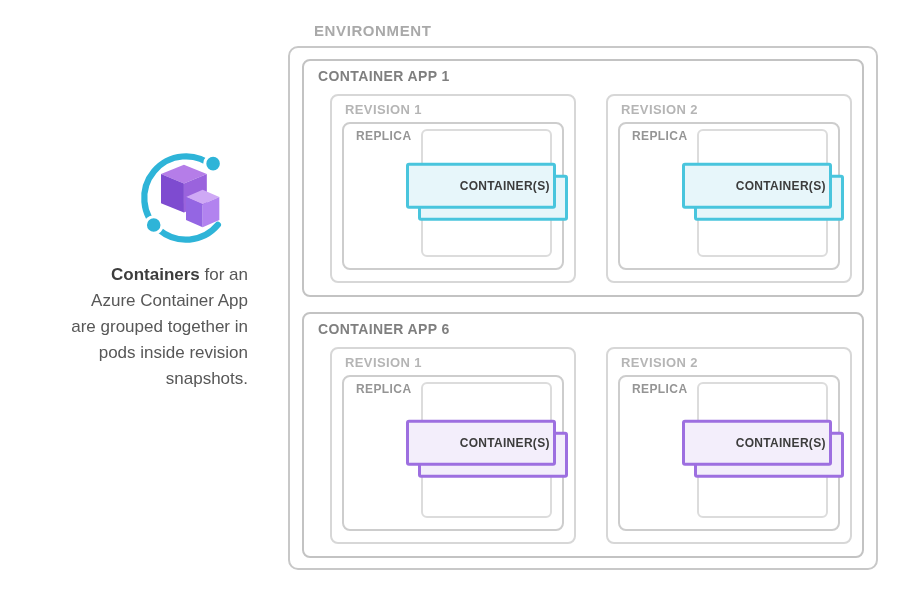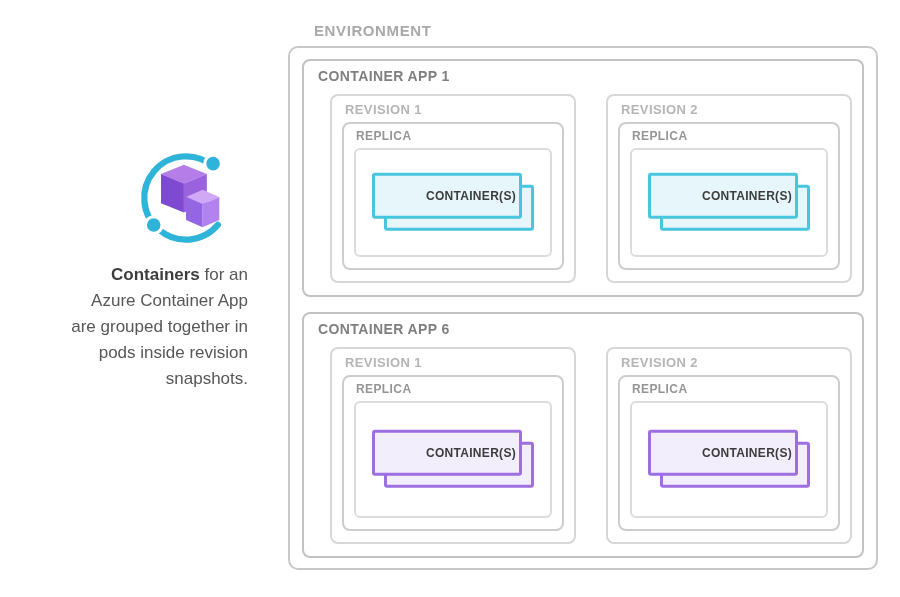--- a/index.html
+++ b/index.html
@@ -43,21 +43,21 @@
   }
   .revision {
     flex:1; display:flex; flex-direction:column;
     border:2px solid #d7d7d7; border-radius:8px; box-sizing:border-box; background:#ffffff;margin-left:16px;
   }
   .rev-label {
     margin:6px 0 0 13px;
     font-size:13px; font-weight:bold; color:#b5b5b5; letter-spacing:0.4px;
   }
   .replica {
-    flex:1; display:flex; flex-direction:column;
+    flex:1; display:flex; flex-direction:row;
     margin:5px 10px 11px 10px;
     border:2px solid #cdcdcd; border-radius:8px; box-sizing:border-box; background:#ffffff;
   }
   .replica-label {
     margin:5px 0 0 12px;
     font-size:12px; font-weight:bold; color:#959595; letter-spacing:0.4px;
   }
   .inner {
     flex:1; position:relative;
     margin:5px 10px 11px 10px;

